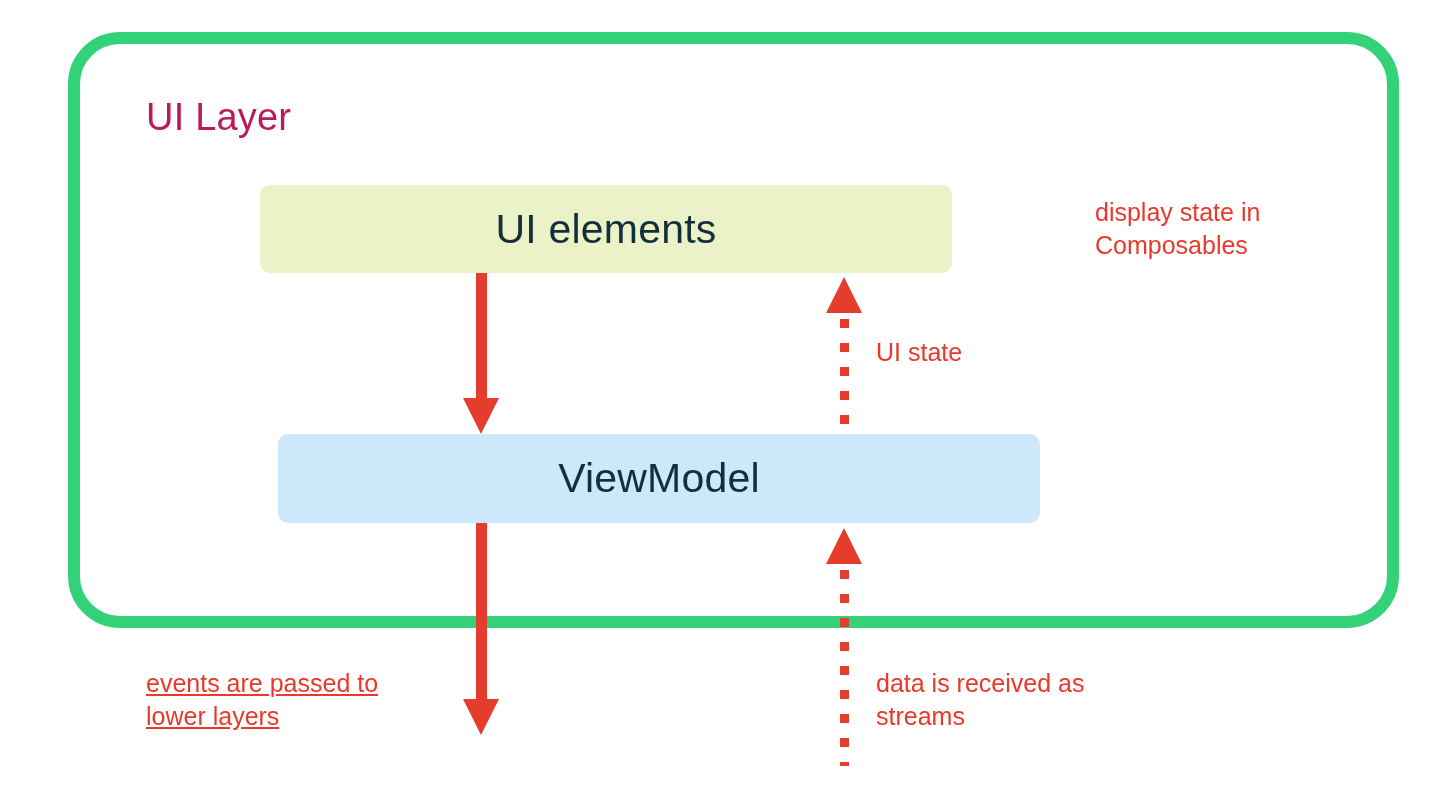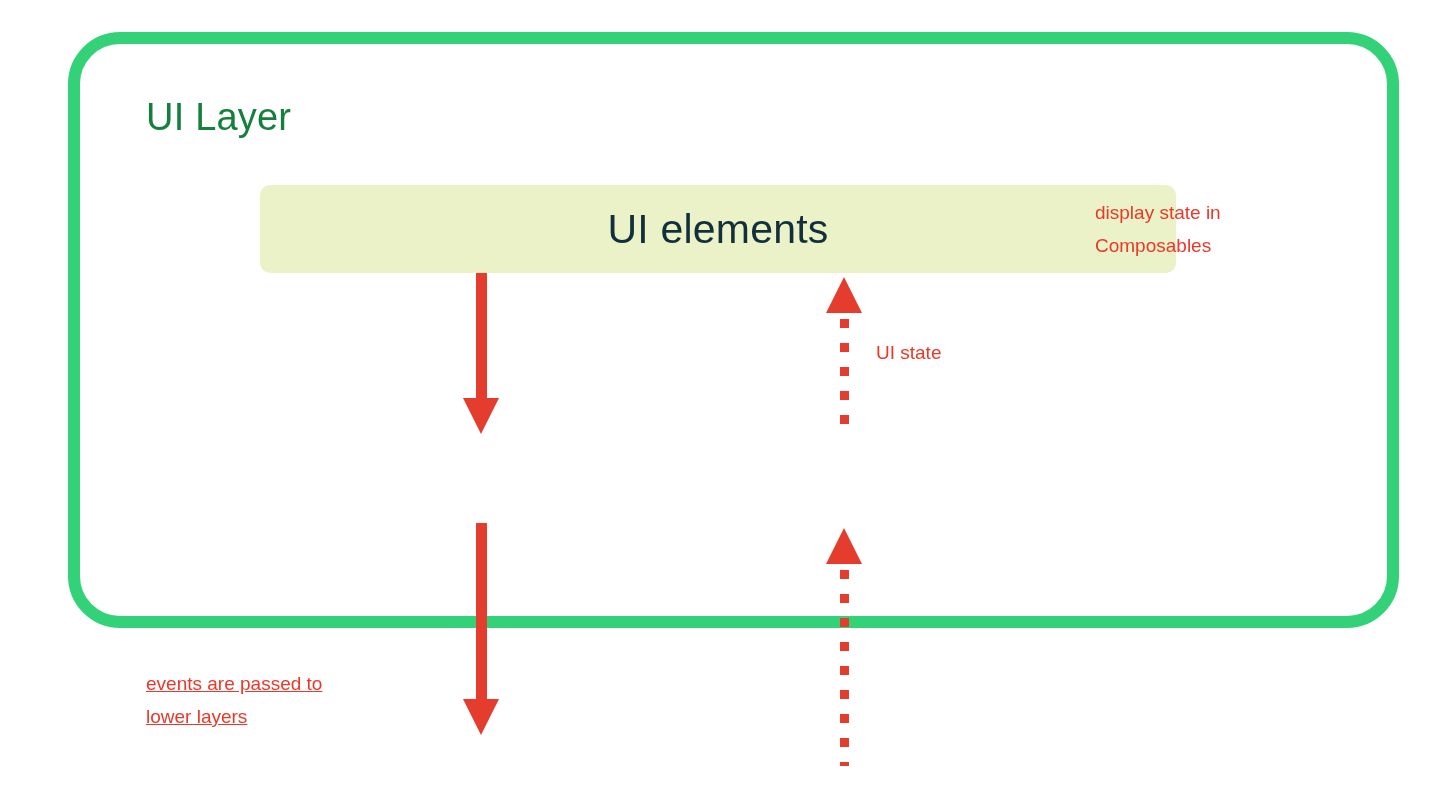--- a/index.html
+++ b/index.html
@@ -33,21 +33,21 @@
     border-radius: 52px;
     background: transparent;
   }
 
   
   .layer-title {
     position: absolute;
     left: 146px;
     top: 96px;
     font-size: 38px;
-    color: #15803d;
+    color: #be185d;
     letter-spacing: 0.2px;
     white-space: nowrap;
   }
 
   
   .node-box {
     position: absolute;
     box-sizing: border-box;
     border-radius: 10px;
     display: flex;
@@ -56,21 +56,21 @@
   }
   .node-label {
     font-size: 41px;
     color: #12303c;
     letter-spacing: 0.2px;
     white-space: nowrap;
   }
   #box-ui-elements {
     left: 260px;
     top: 185px;
-    width: 916px;
+    width: 692px;
     height: 88px;
     background: #ecf2c8;
   }
   #box-viewmodel {
     left: 278px;
     top: 434px;
     width: 762px;
     height: 89px;
     background: #cce8fa;
   }
@@ -117,21 +117,21 @@
     height: 0;
     border-left: 18.5px solid transparent;
     border-right: 18.5px solid transparent;
     border-bottom: 36px solid #e43d2d;
   }
 
   
   .annotation {
     position: absolute;
     color: #e8392a;
-    font-size: 19px;
+    font-size: 25px;
     line-height: 33px;
     white-space: pre-line;
   }
   .annotation.nowrap { white-space: nowrap; }
 
   #ann-display-state   { left: 1095px; top: 196px; }
   #ann-transforms      { left: 1065px; top: 446px; }
   #ann-user-inter      { left: 206px;  top: 336px; }
   #ann-ui-state        { left: 876px;  top: 336px; }
   #ann-events-passed   { left: 146px;  top: 667px; text-decoration: underline; }
@@ -143,20 +143,23 @@
 <div id="stage">
 
   <div class="layer-container"></div>
 
   <div class="layer-title">UI Layer</div>
 
   <div id="box-ui-elements" class="node-box">
     <span class="node-label">UI elements</span>
   </div>
 
+  <div id="box-viewmodel" class="node-box">
+    <span class="node-label">ViewModel</span>
+  </div>
 
   <div class="arrow-solid" style="left:476px; top:273px;">
     <div class="shaft" style="height:125px;"></div>
     <div class="head" style="top:125px;"></div>
   </div>
 
   <div class="arrow-solid" style="left:476px; top:523px;">
     <div class="shaft" style="height:176px;"></div>
     <div class="head" style="top:176px;"></div>
   </div>
@@ -169,14 +172,16 @@
   <div class="arrow-dotted" style="left:839px; top:528px;">
     <div class="head"></div>
     <div class="shaft" style="top: 42px; height: 196px; background: repeating-linear-gradient(rgb(228, 61, 45) 0px, rgb(228, 61, 45) 9px, transparent 9px, transparent 24px) 0% 0% / 9px 196px no-repeat;"></div>
   </div>
 
   <div id="ann-display-state" class="annotation">display state in
 Composables</div>
   <div id="ann-ui-state" class="annotation nowrap">UI state</div>
   <div id="ann-events-passed" class="annotation">events are passed to
 lower layers</div>
+  <div id="ann-data-streams" class="annotation">data is received as
+streams</div>
 
 </div>
 
 </body></html>

